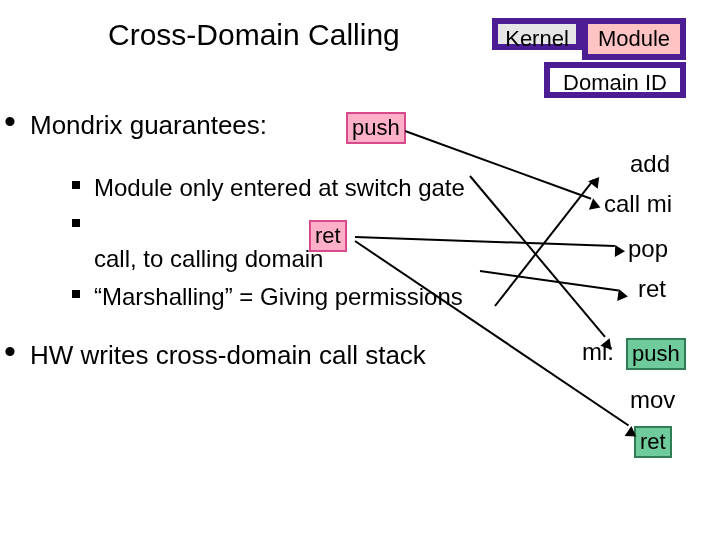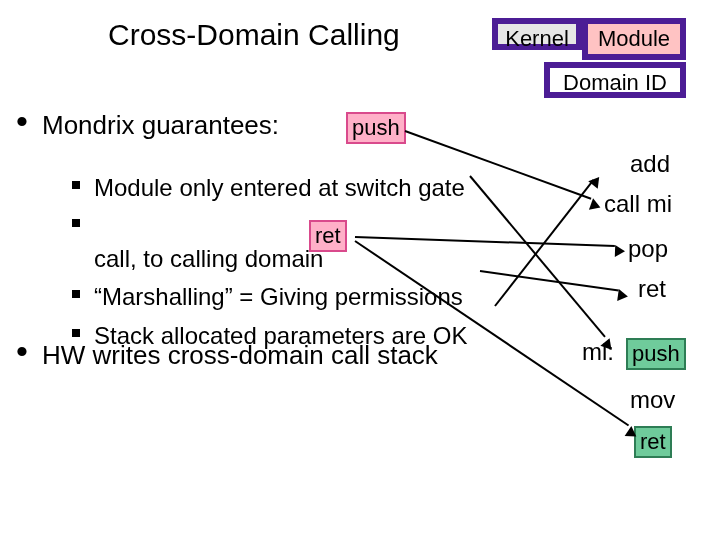--- a/index.html
+++ b/index.html
@@ -32,21 +32,21 @@
     text-align: center;
     line-height: 1.2;
     padding-top: 2px;
   }
   .kernel-box { left: 492px; top: 18px; width: 90px; height: 32px; background: #e6e6e6; }
   .module-box { left: 582px; top: 18px; width: 104px; height: 42px; background: #ffc3c3; }
   .domainid-box { left: 544px; top: 62px; width: 142px; height: 36px; background: #fff; }
 
   .dot-list {
     position: absolute;
-    left: 16px;
+    left: 4px;
     font-size: 26px;
   }
   .dot {
     display: inline-block;
     width: 26px;
     font-size: 34px;
     line-height: 22px;
     vertical-align: top;
   }
   .p1 { top: 110px; }
@@ -143,24 +143,20 @@
     </div>
     <div class="sub-item">
       <span class="sq"></span>
       <br>
       <span>call, to calling domain</span>
     </div>
     <div class="sub-item">
       <span class="sq"></span>
       <span>“Marshalling” = Giving permissions</span>
     </div>
-    <div class="sub-item">
-      <span class="sq"></span>
-      <span>Stack allocated parameters are OK</span>
-    </div>
   </div>
 
   <div class="op op-pink op-ret-inline">ret</div>
 
   <div class="dot-list p2">
     <span class="dot">•</span><span>HW writes cross-domain call stack</span>
   </div>
 
   <div class="side side-add">add</div>
   <div class="side side-callmi">call mi</div>

